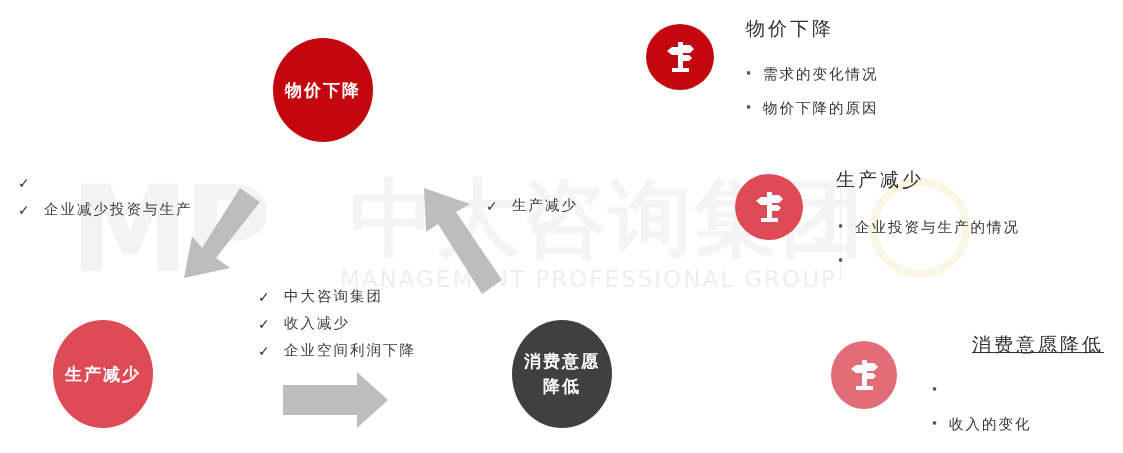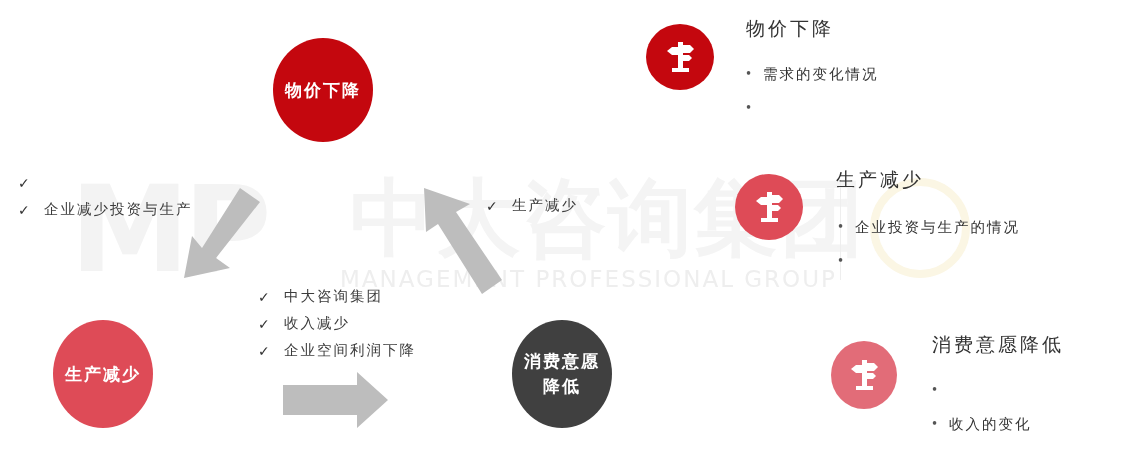--- a/index.html
+++ b/index.html
@@ -107,20 +107,21 @@
     </svg>
   </div>
   <div class="legend-title" style="left:746px; top:16px;">物价下降</div>
   <ul class="legend-bullets" style="left:745px; top:57px;">
     <li>
         <span class="dot">•</span>
         <span>需求的变化情况</span>
       </li>
     <li>
         <span class="dot">•</span>
+        <span>物价下降的原因</span>
       </li>
   </ul>
 </div>
 
 <div class="legend-item" style="left:0; top:0;">
   <div class="legend-icon" style="left:735px; top:174px; width:68px; height:66px; background:#de4b57;">
     <svg width="34" height="36" viewBox="0 0 34 36">
       <rect x="15" y="3" width="5" height="26" fill="#fff"></rect>
       <polygon points="4,12 9,8 15,8 15,16 9,16" fill="#fff"></polygon>
       <polygon points="20,6 27,6 31,10 27,14 20,14" fill="#fff"></polygon>
@@ -143,21 +144,21 @@
 <div class="legend-item" style="left:0; top:0;">
   <div class="legend-icon" style="left:831px; top:341px; width:66px; height:68px; background:#e26c78;">
     <svg width="34" height="36" viewBox="0 0 34 36">
       <rect x="15" y="3" width="5" height="26" fill="#fff"></rect>
       <polygon points="4,12 9,8 15,8 15,16 9,16" fill="#fff"></polygon>
       <polygon points="20,6 27,6 31,10 27,14 20,14" fill="#fff"></polygon>
       <polygon points="20,16 26,16 29,19 26,22 20,22" fill="#fff"></polygon>
       <rect x="9" y="29" width="17" height="4" fill="#fff"></rect>
     </svg>
   </div>
-  <div class="legend-title" style="left:932px; top:332px;">消费意愿降低</div>
+  <div class="legend-title" style="left:972px; top:332px;text-decoration:underline;">消费意愿降低</div>
   <ul class="legend-bullets" style="left:931px; top:373px;">
     <li>
         <span class="dot">•</span>
       </li>
     <li>
         <span class="dot">•</span>
         <span>收入的变化</span>
       </li>
   </ul>
 </div>

